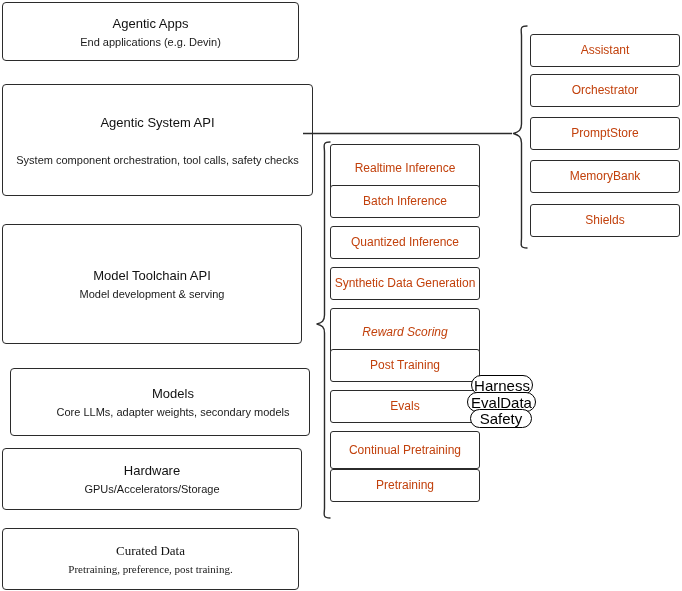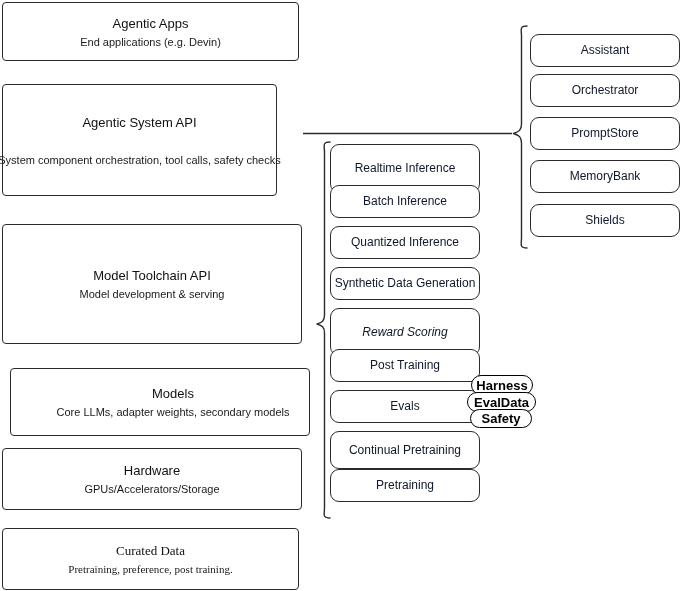--- a/index.html
+++ b/index.html
@@ -45,47 +45,46 @@
     color: #1a1a1a;
     margin-top: 3px;
     white-space: nowrap;
   }
 
   
   .item-box {
     position: absolute;
     box-sizing: border-box;
     border: 1.4px solid #2b2b2b;
-    border-radius: 9px;
+    border-radius: 3px;
     background: #ffffff;
     display: flex;
     align-items: center;
     justify-content: center;
     font-size: 12px;
     line-height: 15px;
-    color: #0f172a;
+    color: #c2410c;
     white-space: nowrap;
   }
 
   
   .pill {
     position: absolute;
     box-sizing: border-box;
     border: 1.4px solid #000000;
     border-radius: 999px;
     background: #ffffff;
     display: flex;
     align-items: center;
     justify-content: center;
-    font-size: 13px;
+    font-size: 15px;
     line-height: 13px;
     color: #000000;
     white-space: nowrap;
     z-index: 5;
-    font-weight: bold;
   }
 
   
   .connector-svg {
     position: absolute;
     left: 0;
     top: 0;
     width: 682px;
     height: 591px;
     pointer-events: none;
@@ -128,21 +127,21 @@
          C 519 135.2, 521.5 137, 521.5 143
          L 521.5 238
          C 521.5 244, 519 248, 527 248"></path>
   </svg>
 
   <div class="layer-box" style="left:2px; top:2px; width:297px; height:59px;">
     <div class="layer-title">Agentic Apps</div>
     <div class="layer-sub">End applications (e.g. Devin)</div>
   </div>
 
-  <div class="layer-box" style="left:2px; top:84px; width:275px; height:112px;gap:19px;">
+  <div class="layer-box" style="left:2px; top:84px; width:311px; height:112px;gap:19px;">
     <div class="layer-title">Agentic System API</div>
     <div class="layer-sub">System component orchestration, tool calls, safety checks</div>
   </div>
 
   <div class="layer-box" style="left:2px; top:224px; width:300px; height:120px;">
     <div class="layer-title">Model Toolchain API</div>
     <div class="layer-sub">Model development &amp; serving</div>
   </div>
 
   <div class="layer-box" style="left:10px; top:368px; width:300px; height:68px;padding-left:36px;">

